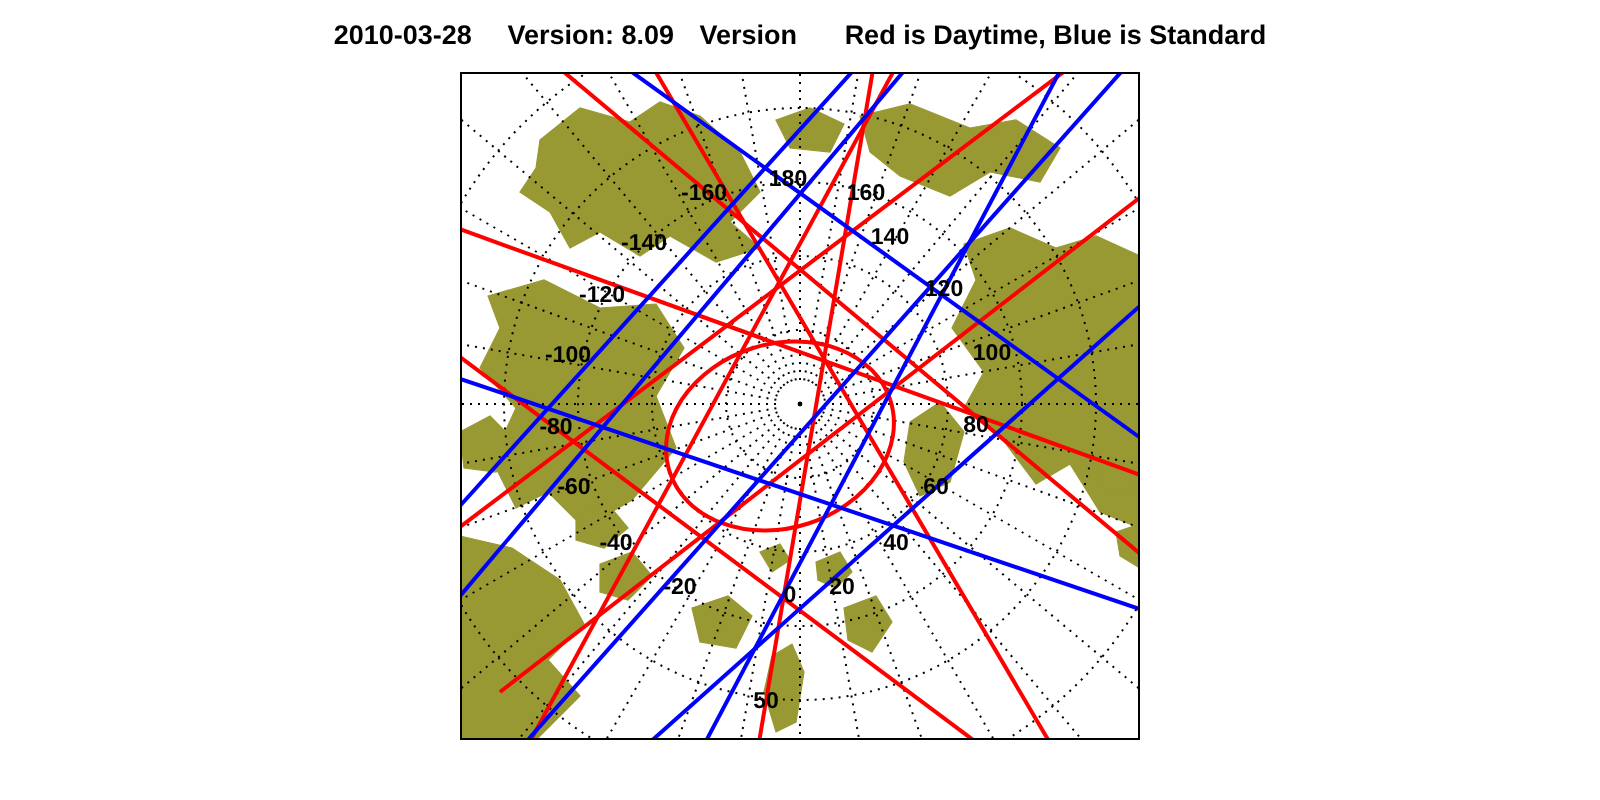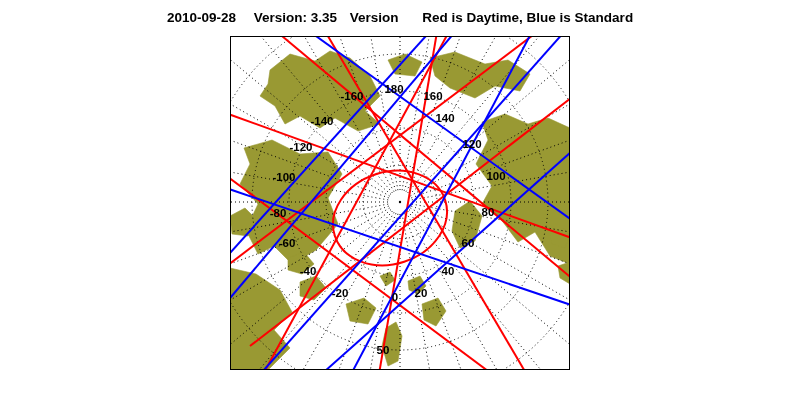--- a/index.html
+++ b/index.html
@@ -16,22 +16,22 @@
   .title .t-mode{margin-right:20px;}
   .plot{
     position:absolute;left:230px;top:36px;width:340px;height:238px;
   }
   .plot svg{display:block;}
 </style>
 </head>
 <body>
 
 <div class="title">
-  <span class="t-date">2010-09-28</span>
-  <span class="t-version">Version: 3.35</span>
+  <span class="t-date">2010-03-28</span>
+  <span class="t-version">Version: 8.09</span>
   <span class="t-mode">Version</span>
   <span class="t-legend">Red is Daytime, Blue is Standard</span>
 </div>
 
 <div class="plot">
   <svg id="map-svg" width="340" height="334" viewBox="0 0 340 334">
       <defs>
         <clipPath id="pc">
           <rect x="0" y="0" width="340" height="334"></rect>
         </clipPath>

